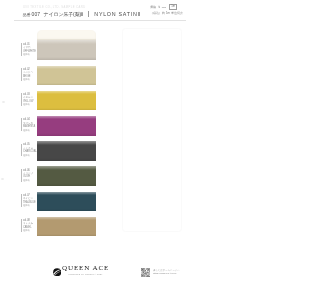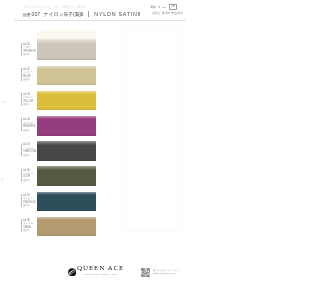--- a/index.html
+++ b/index.html
@@ -55,21 +55,21 @@
   .sw .shine{position:absolute;left:0;top:5.6px;width:100%;height:3.4px;
              background:linear-gradient(to bottom,rgba(255,255,255,.42),rgba(255,255,255,0));}
   .sw .shadow{position:absolute;left:0;bottom:0;width:100%;height:2.6px;
               background:linear-gradient(to bottom,rgba(0,0,0,0),rgba(0,0,0,.09));}
 
   
   .box{position:absolute;left:121.5px;top:27.5px;width:58px;height:202px;
        border:.5px solid #fafafa;border-radius:3.5px;background:#fff;}
 
   
-  .brand{position:absolute;left:68px;top:265.2px;display:flex;align-items:center;}
+  .brand{position:absolute;left:53px;top:265.2px;display:flex;align-items:center;}
   .brand .mark{width:8.4px;height:8.4px;flex:0 0 auto;margin-right:.6px;position:relative;top:1.2px;}
   .brand .words{display:block;}
   .brand .bn{display:block;font-family:"Liberation Serif",serif;font-size:7.1px;
              letter-spacing:.85px;color:#1c1c1c;line-height:7.2px;}
   .brand .bt{display:block;font-size:2.5px;letter-spacing:.18px;color:#9a9a9a;
              line-height:3px;margin-top:.5px;text-align:center;}
 
   .qrwrap{position:absolute;left:141px;top:268px;display:flex;align-items:flex-end;}
   .qr{width:9.4px;height:9.4px;flex:0 0 auto;}
   .qrtext{margin-left:2.6px;font-size:2.4px;line-height:2.9px;color:#9e9e9e;white-space:nowrap;

